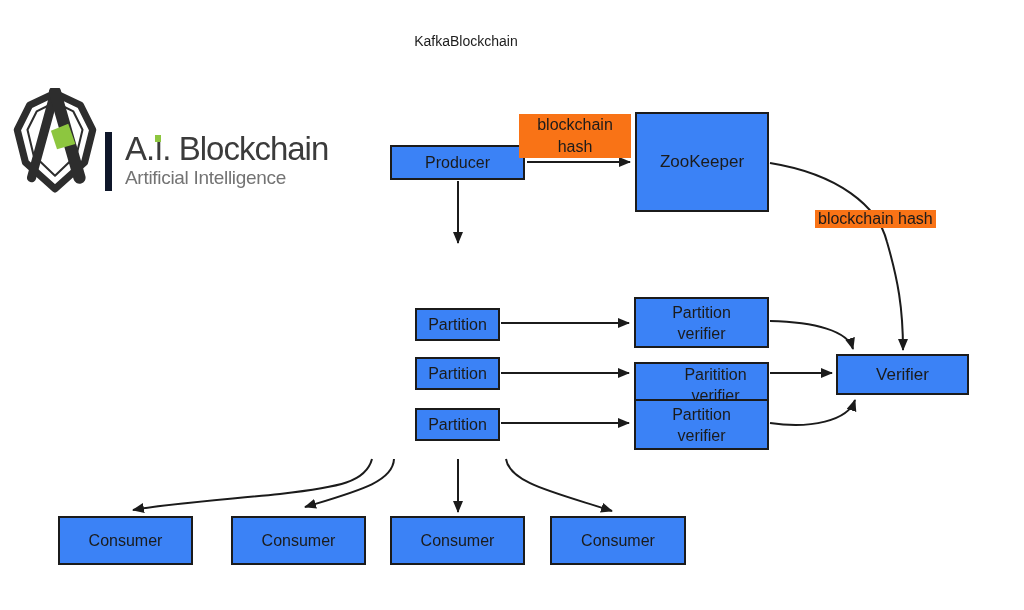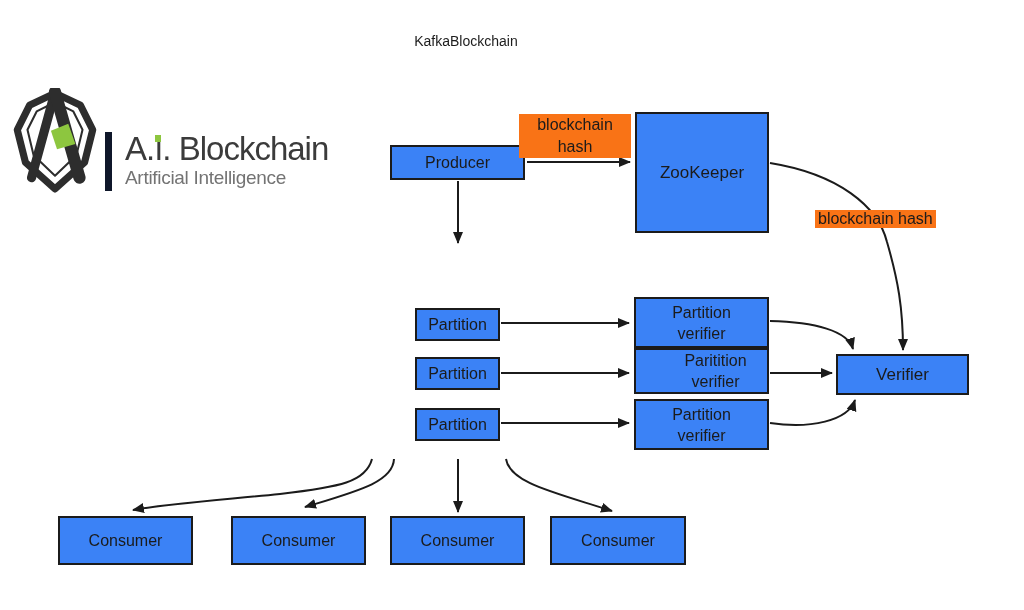--- a/index.html
+++ b/index.html
@@ -19,30 +19,30 @@
   .i-wrap{position:relative;display:inline-block;}
   .i-dot{position:absolute;left:1px;top:3px;width:6px;height:7px;background:#8dc63f;}
 
   
   .box{position:absolute;box-sizing:border-box;border:2px solid #1b1b1b;background:#3b82f6;
        display:flex;align-items:center;justify-content:center;text-align:center;
        font-size:16px;line-height:20px;z-index:2;}
   .preline{white-space:pre-line;}
 
   #node-producer{left:390px;top:145px;width:135px;height:35px;}
-  #node-zookeeper{left:635px;top:112px;width:134px;height:121px;font-size:17px;}
+  #node-zookeeper{left:635px;top:112px;width:134px;height:100px;font-size:17px;}
   #node-broker{left:344px;top:246px;width:224px;height:211px;align-items:flex-start;}
   #broker-title{padding-top:9px;font-size:16.5px;line-height:21px;}
   .partition{left:415px;width:85px;height:33px;}
   #node-partition-1{top:308px;}
   #node-partition-2{top:357px;}
   #node-partition-3{top:408px;}
   .pverifier{left:634px;width:135px;font-size:16px;line-height:21px;}
   #node-pverifier-1{top:297px;height:51px;}
-  #node-pverifier-2{top:348px;height:46px;padding-left:28px;}
+  #node-pverifier-2{top:362px;height:46px;padding-left:28px;}
   #node-pverifier-3{top:399px;height:51px;}
   #node-verifier{left:836px;top:354px;width:133px;height:41px;font-size:17px;}
   .consumer{top:516px;width:135px;height:49px;}
   #node-consumer-1{left:58px;}
   #node-consumer-2{left:231px;}
   #node-consumer-3{left:390px;}
   #node-consumer-4{left:550px;width:136px;}
 
   
   .edge-label{position:absolute;z-index:5;font-size:16px;color:#1b1b1b;background:#f97316;}

